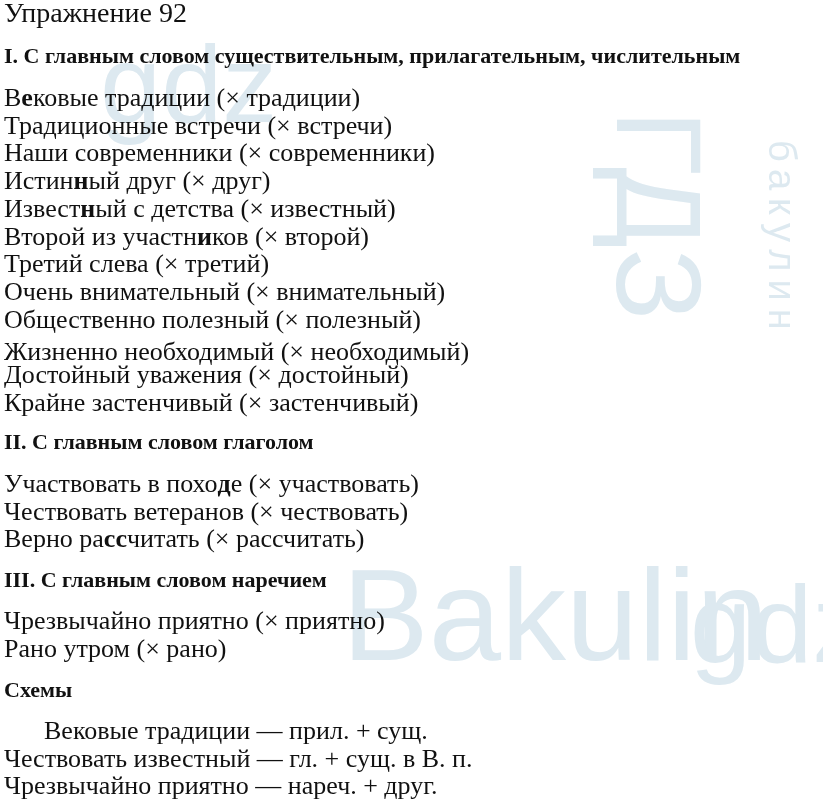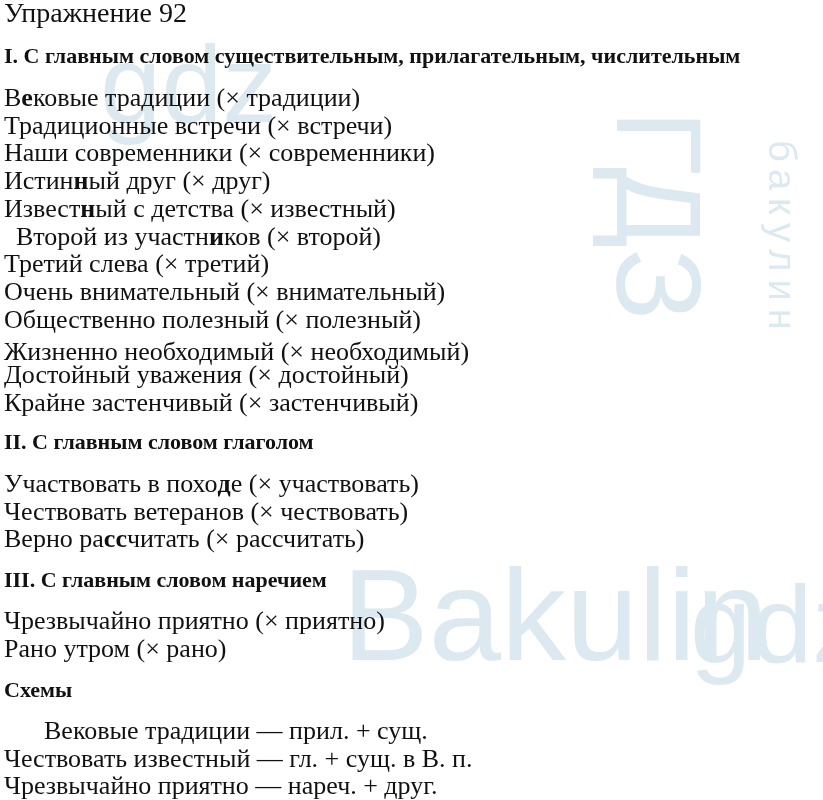--- a/index.html
+++ b/index.html
@@ -24,21 +24,21 @@
 <div class="content">
   <div class="line title" style="top:-1px;">Упражнение 92</div>
 
   <div class="line head" style="top:42px;">I. С главным словом существительным, прилагательным, числительным</div>
   <div id="sec0">
       <div class="line" style="top: 84px;"><span>В</span><b>е</b><span>ковые традиции (× традиции)</span></div>
       <div class="line" style="top: 111.7px;"><span>Традиционные встречи (× встречи)</span><b></b><span></span></div>
       <div class="line" style="top: 139.4px;"><span>Наши современники (× современники)</span><b></b><span></span></div>
       <div class="line" style="top: 167.1px;"><span>Истин</span><b>н</b><span>ый друг (× друг)</span></div>
       <div class="line" style="top: 194.8px;"><span>Извест</span><b>н</b><span>ый с детства (× известный)</span></div>
-      <div class="line" style="top: 222.5px; margin-left: 12px;"><span>Второй из участн</span><b>и</b><span>ков (× второй)</span></div>
+      <div class="line" style="top: 222.5px;"><span>Второй из участн</span><b>и</b><span>ков (× второй)</span></div>
       <div class="line" style="top: 250.2px;"><span>Третий слева (× третий)</span><b></b><span></span></div>
       <div class="line" style="top: 277.9px;"><span>Очень внимательный (× внимательный)</span><b></b><span></span></div>
       <div class="line" style="top: 305.6px;"><span>Общественно полезный (× полезный)</span><b></b><span></span></div>
       <div class="line" style="top: 326px; margin-top: 12px;"><span>Жизненно необходимый (× необходимый)</span><b></b><span></span></div>
       <div class="line" style="top: 361px;"><span>Достойный уважения (× достойный)</span><b></b><span></span></div>
       <div class="line" style="top: 388.7px;"><span>Крайне застенчивый (× застенчивый)</span><b></b><span></span></div>
     </div>
 
   <div class="line head" style="top:428px;">II. С главным словом глаголом</div>
   <div id="sec1">

